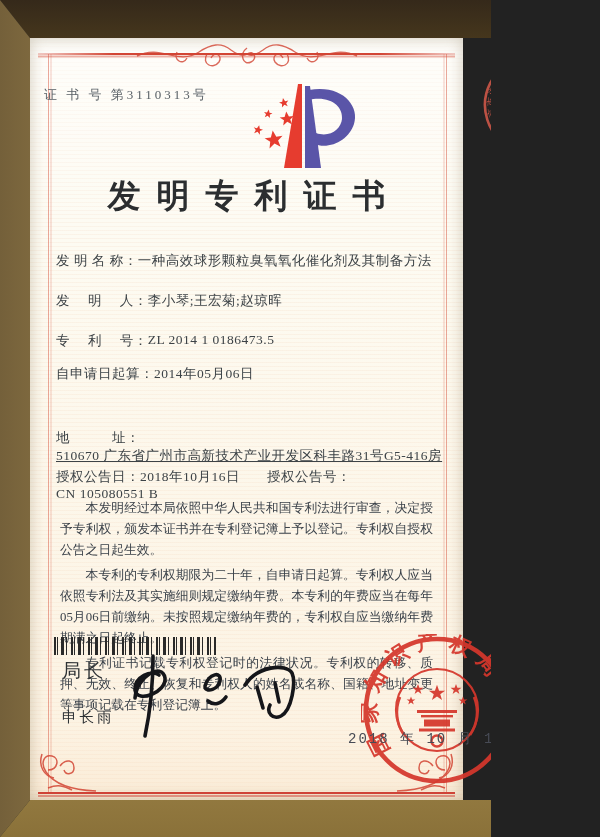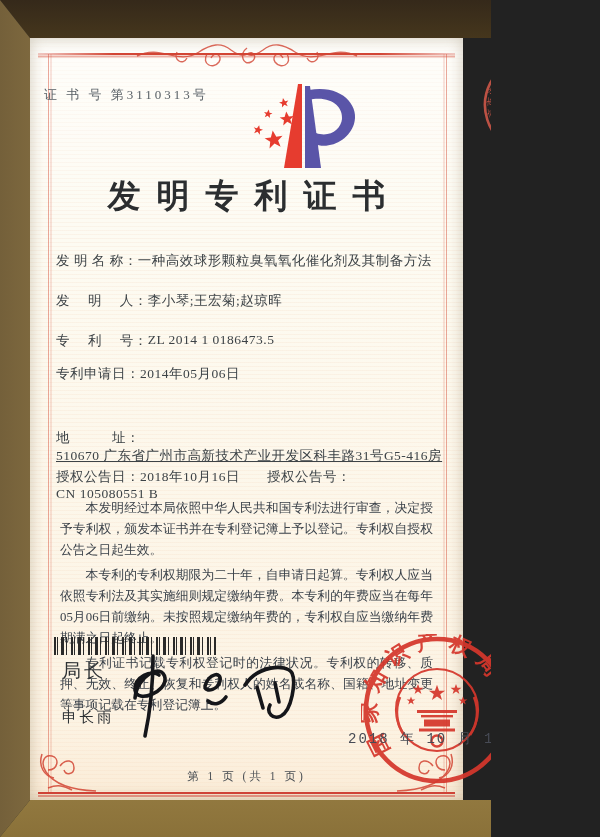--- a/index.html
+++ b/index.html
@@ -137,21 +137,21 @@
     </div>
 
     <div class="abs title">发明专利证书</div>
     <div class="abs fieldrow" style="top:254px">
       <span class="flabel">发　 明　 人：</span><span class="fvalue">李小琴;王宏菊;赵琼晖</span>
     </div>
     <div class="abs fieldrow" style="top:294px">
       <span class="flabel">专　 利　 号：</span><span class="fvalue">ZL 2014 1 0186473.5</span>
     </div>
     <div class="abs fieldrow" style="top:327px">
-      <span class="flabel">专利申请日：</span><span class="fvalue">2014年05月06日</span>
+      <span class="flabel">自申请日起算：</span><span class="fvalue">2014年05月06日</span>
     </div>
     <div class="abs fieldrow wide" style="top:391px">
       <span class="flabel">地　　　址：</span><span class="fvalue">510670 广东省广州市高新技术产业开发区科丰路31号G5-416房</span>
     </div>
     <div class="abs fieldrow" style="top:430px">
       <span><span class="flabel">授权公告日：</span><span class="fvalue">2018年10月16日</span></span>
       <span class="pair2"><span class="flabel">授权公告号：</span><span class="fvalue">CN 105080551 B</span></span>
     </div>
 
     <div class="abs paras">
@@ -196,15 +196,14 @@
           <rect x="-16" y="5" width="32" height="2.4"></rect>
           <rect x="-13" y="9.5" width="26" height="7"></rect>
           <rect x="-18" y="18.5" width="36" height="3"></rect>
         </g>
         <path d="M-33,25 A 40 40 0 0 1 -37,-13 M33,25 A 40 40 0 0 0 37,-13" fill="none" stroke-width="2.6"></path>
         <circle cy="31" r="5.5" fill="none" stroke-width="2.4"></circle>
       </g>
     </svg>
     <div class="abs sealdate">2018 年 10 月 16 日</div>
 
-    <div class="abs footer">第 1 页 (共 1 页)</div>
   </div>
 </div>
 
 </body></html>

